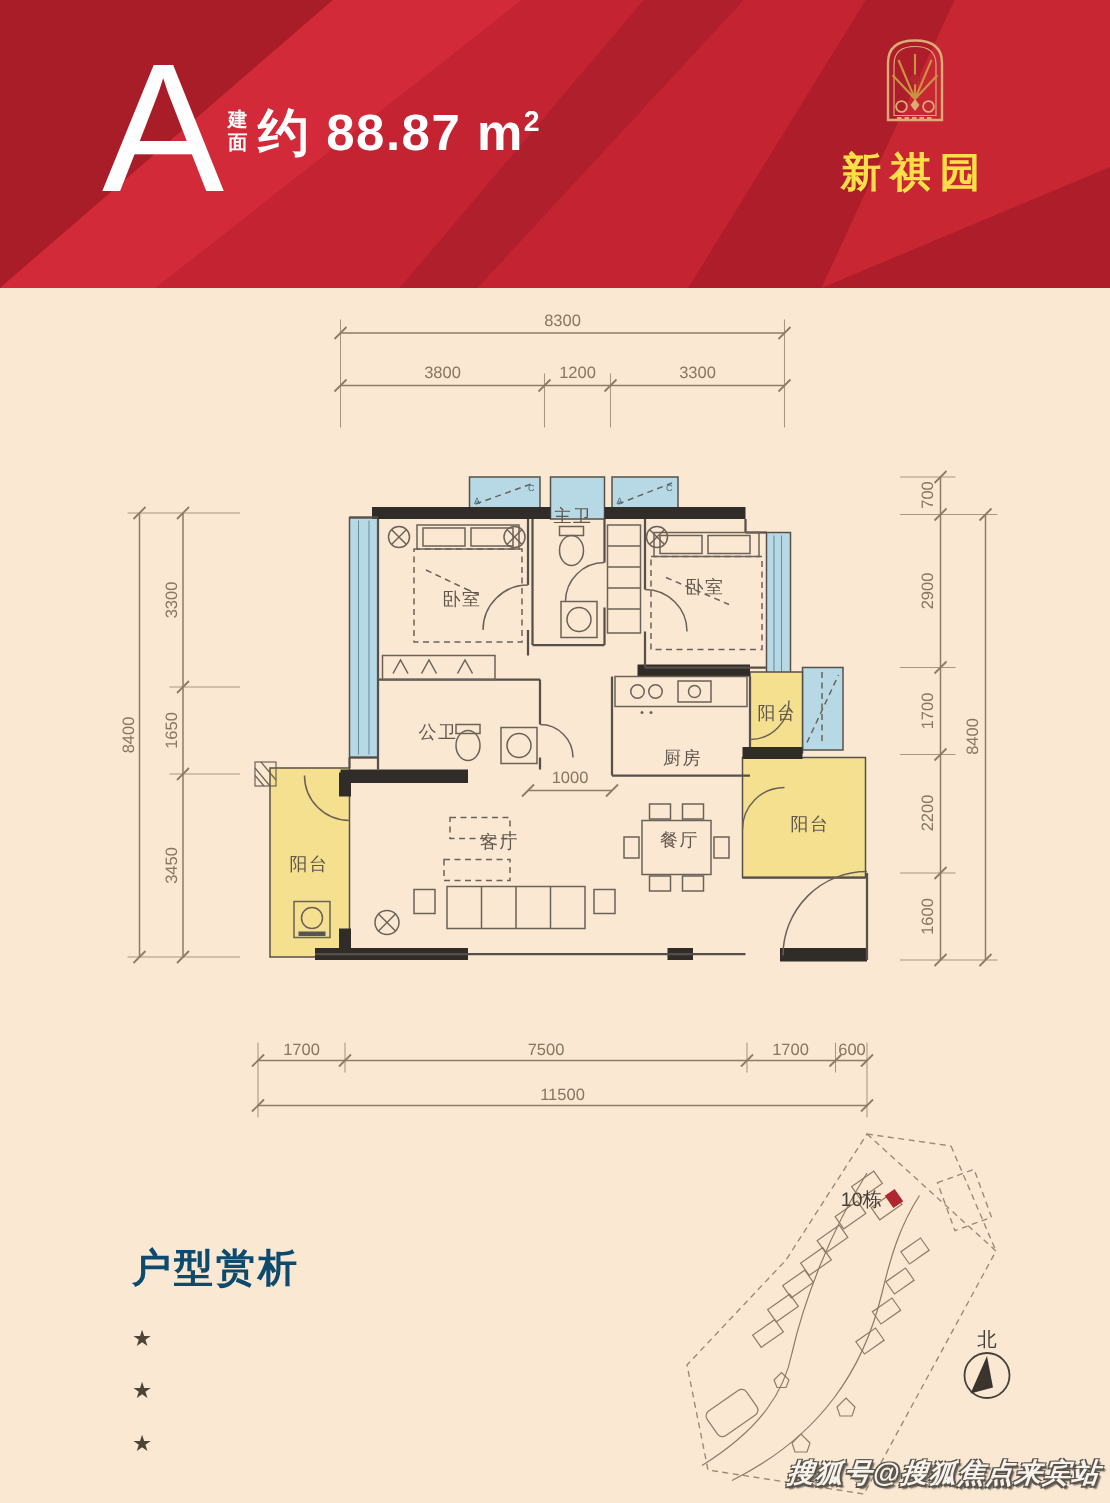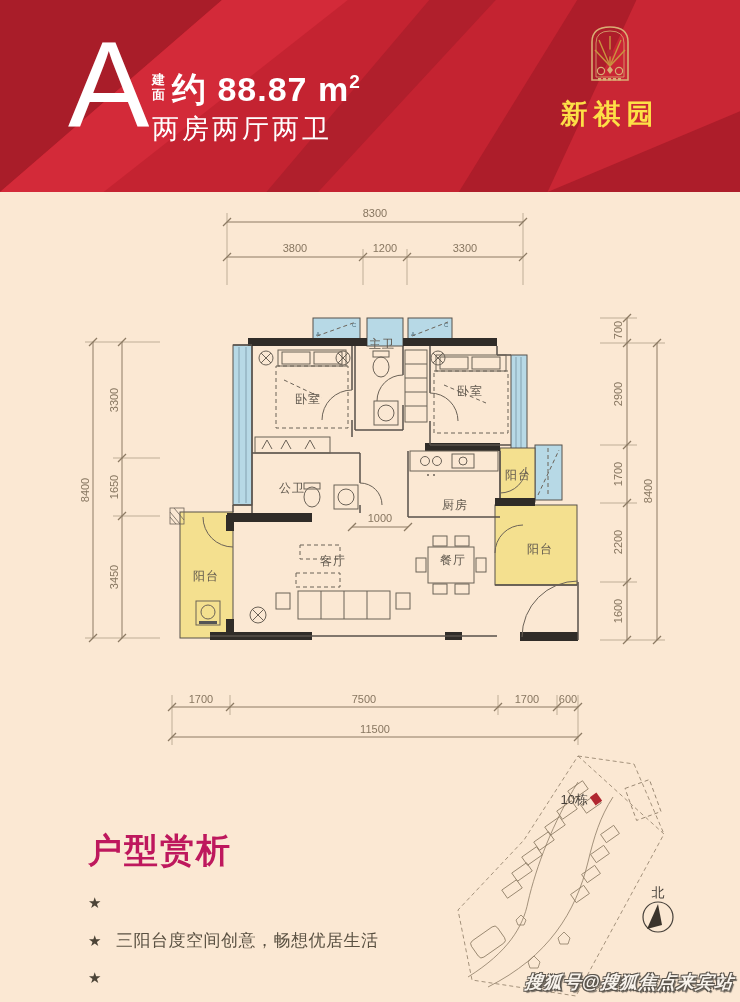--- a/index.html
+++ b/index.html
@@ -36,21 +36,21 @@
   .glz{stroke:#6d8a9a;stroke-width:.7;fill:none;}
   .bal{fill:#f4e08f;stroke:#57504a;stroke-width:1;}
   .furn{stroke:#6b6257;stroke-width:1;fill:none;}
   .dash{stroke:#6b6257;stroke-width:1;fill:none;stroke-dasharray:4 3;}
   .arc{stroke:#6b6257;stroke-width:1;fill:none;}
   .rmtxt{font:12px "Liberation Sans",sans-serif;fill:#5f574d;letter-spacing:1px;}
   .actxt{font:6px "Liberation Sans",sans-serif;fill:#4c6b7a;}
 
   
   .analysis{position:absolute;left:88px;top:828px;width:360px;color:#5a5142;}
-  .analysis h2{margin:0 0 20px 0;font-size:34px;font-weight:bold;color:#be185d;letter-spacing:2px;}
+  .analysis h2{margin:0 0 20px 0;font-size:26px;font-weight:bold;color:#0c4a6e;letter-spacing:2px;}
   .bullet{display:flex;align-items:center;margin-top:17px;font-size:17px;letter-spacing:.5px;}
   .star{margin-right:14px;font-size:15px;color:#4c4437;}
 
   
   .site-svg{position:absolute;left:428px;top:742px;}
   .sm{stroke:#8d7b64;stroke-width:.8;fill:none;}
   .smd{stroke:#9a8872;stroke-width:.9;fill:none;stroke-dasharray:4 3;}
   .smtxt{font:13px "Liberation Sans",sans-serif;fill:#46403a;}
 
   
@@ -72,21 +72,20 @@
     <div class="unit-letter">A</div>
 
     <div class="banner-info">
       <div class="area-row">
         <span class="area-prefix">
           <span>建</span>
           <span>面</span>
         </span>
         <span class="area-value"><span>约 88.87 m</span><sup class="area-sup">2</sup></span>
       </div>
-      <div class="layout-row">两房两厅两卫</div>
     </div>
 
     <div class="logo">
       <svg width="46" height="62" viewBox="0 0 46 62">
         <path d="M5,58 V20 Q5,5 23,5 Q41,5 41,20 V58 Z" fill="none" stroke="#d9ad74" stroke-width="1.6"></path>
         <path d="M9,55 V21 Q9,9 23,9 Q37,9 37,21 V55 Z" fill="none" stroke="#d9ad74" stroke-width=".8"></path>
         <g stroke="#c9933f" stroke-width="1.4" fill="none">
           <line x1="23" y1="44" x2="23" y2="14"></line>
             <line x1="23" y1="44" x2="12" y2="18"></line>
           <line x1="23" y1="44" x2="34" y2="18"></line>
@@ -389,21 +388,20 @@
     </g>
   </svg>
 
   <section class="analysis">
     <h2>户型赏析</h2>
     <div class="bullet">
       <span class="star">★</span>
     </div>
     <div class="bullet">
       <span class="star">★</span>
-      <span>三阳台度空间创意，畅想优居生活</span>
     </div>
     <div class="bullet">
       <span class="star">★</span>
     </div>
   </section>
 
   <svg class="site-svg" width="312" height="258" viewBox="0 0 312 258">
     <g>
       <polygon class="smd" points="150,14 236,92 148,254 44,238 30,168 96,98"></polygon>
       <line class="smd" x1="150" y1="14" x2="206" y2="22"></line>

